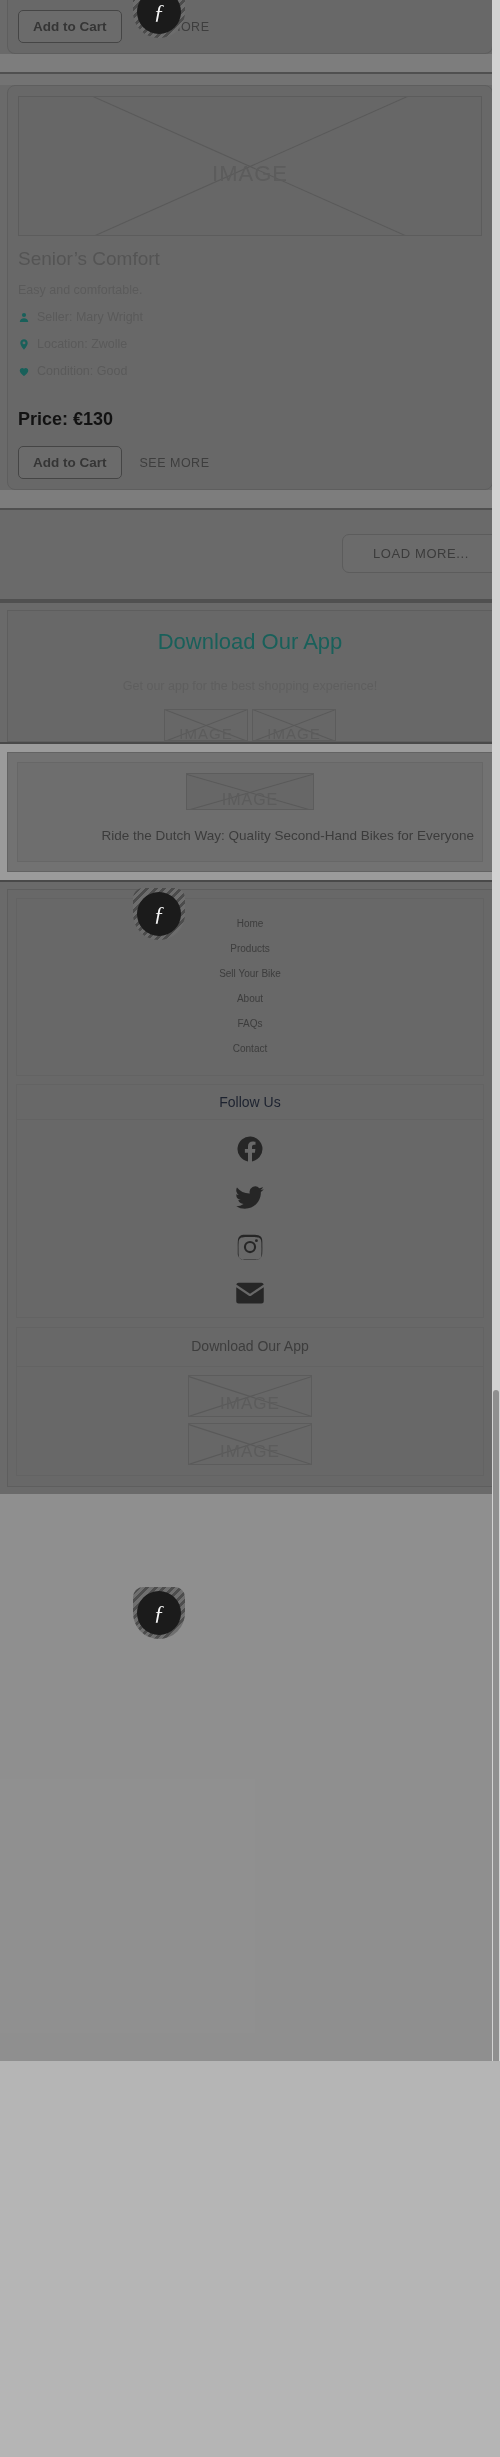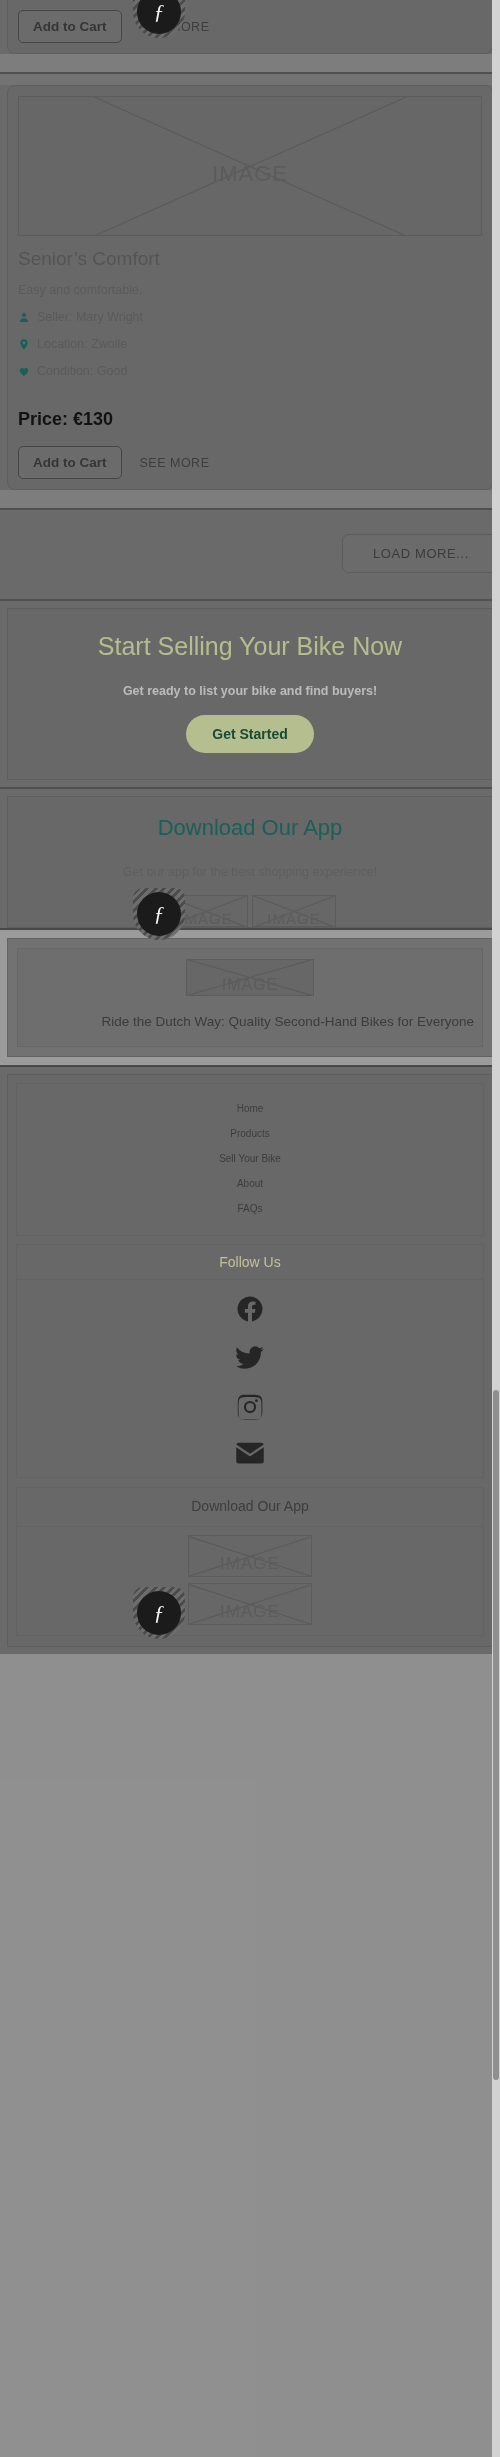--- a/index.html
+++ b/index.html
@@ -8,21 +8,21 @@
     width: 500px;
     height: 2457px;
     background: #b5b5b5;
     font-family: "Liberation Sans", sans-serif;
   }
 
   
   #viewport {
     position: relative;
     width: 500px;
-    height: 2457px;
+    height: 2061px;
     overflow: hidden;
     background: #b4b4b4;
   }
 
   
   .page-scroll {
     position: absolute;
     left: 0; top: 0;
     width: 500px;
     background: #7e7e7e;
@@ -259,21 +259,21 @@
     color: #3e3e3e;
     text-decoration: none;
     padding: 7px 0;
     cursor: pointer;
   }
   .f-social-head {
     margin-top: 8px;
     border: 1px solid #757575;
     text-align: center;
     font-size: 14px;
-    color: #fef9c3;
+    color: #0f172a;
     padding: 9px 0;
   }
   .f-social {
     border: 1px solid #757575;
     border-top: none;
     padding: 14px 0 12px;
     display: flex;
     flex-direction: column;
     align-items: center;
     gap: 19px;
@@ -428,27 +428,20 @@
 
     <div class="gap-light"></div>
     <div class="sep-dark"></div>
 
     <div class="section-band loadmore-wrap">
       <button class="btn-loadmore">LOAD MORE...</button>
     </div>
 
     <div class="sep-dark"></div>
 
-    <div class="cta-outer">
-      <div class="cta">
-        <div class="cta-title">Start Selling Your Bike Now</div>
-        <div class="cta-sub">Get ready to list your bike and find buyers!</div>
-        <button class="btn-pill">Get Started</button>
-      </div>
-    </div>
 
     <div class="sep-dark"></div>
 
     <div class="dl-outer">
       <div class="dl">
         <div class="dl-title">Download Our App</div>
         <div class="dl-sub">Get our app for the best shopping experience!</div>
         <div class="badge-row">
           <div class="img-ph badge-ph">
             <span>IMAGE</span>
@@ -473,20 +466,21 @@
 
     <div class="footer">
       <div class="footer-box">
 
         <nav class="f-nav">
           <a>Home</a>
           <a>Products</a>
           <a>Sell Your Bike</a>
           <a>About</a>
           <a>FAQs</a>
+          <a>Contact</a>
         </nav>
 
         <div class="f-social-head">Follow Us</div>
 
         <div class="f-social">
           <a>
             <svg width="30" height="30" viewBox="0 0 24 24">
                 <path d="M22 12a10 10 0 1 0-11.6 9.9v-7h-2.5V12h2.5V9.8c0-2.5 1.5-3.9 3.8-3.9 1.1 0 2.2.2 2.2.2v2.4h-1.2c-1.2 0-1.6.8-1.6 1.6V12h2.7l-.4 2.9h-2.3v7A10 10 0 0 0 22 12z"></path>
               </svg>
           </a>

